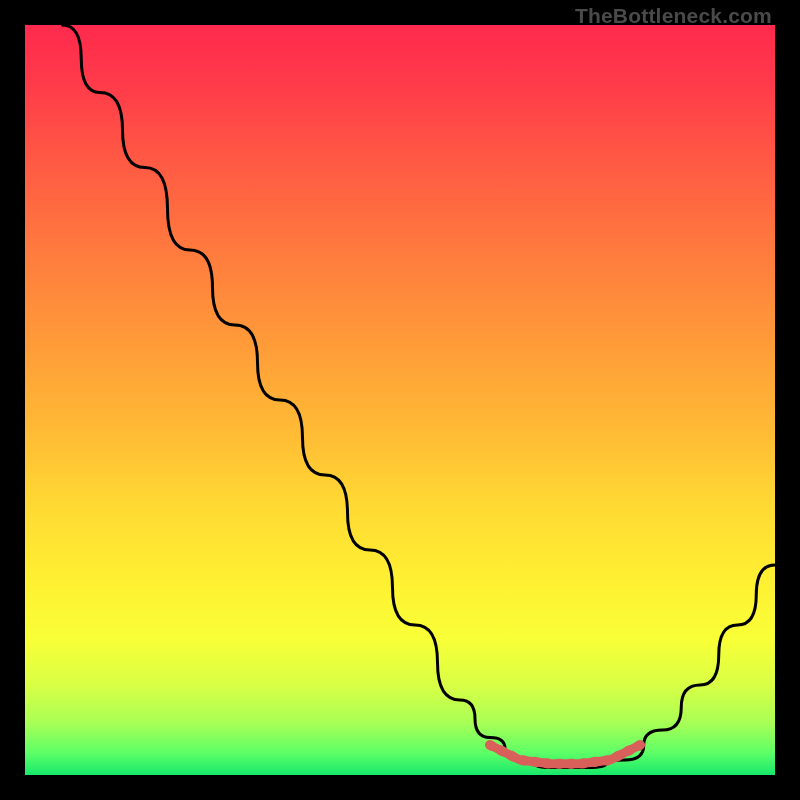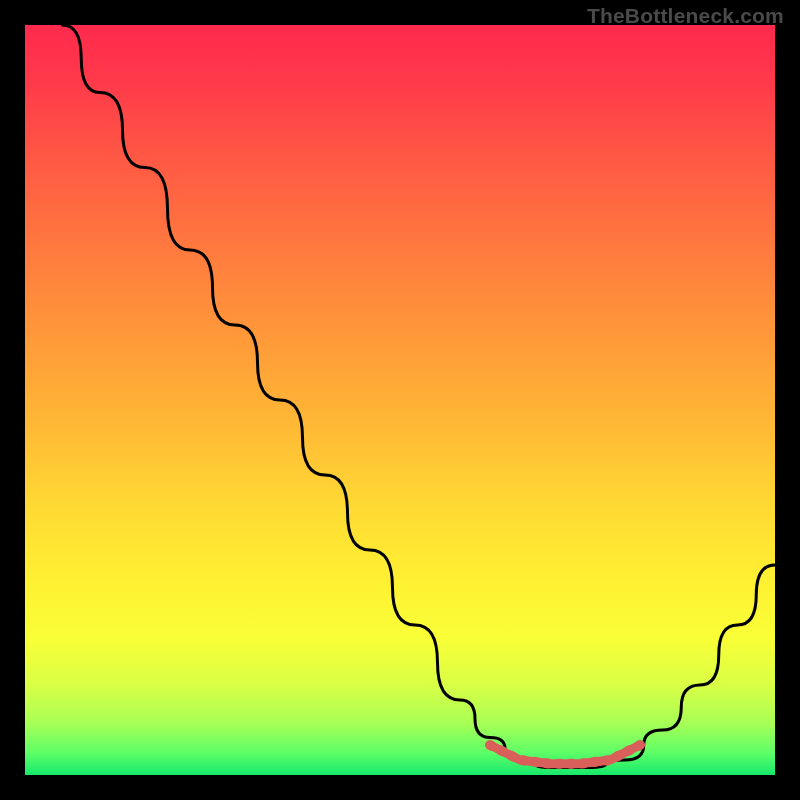--- a/index.html
+++ b/index.html
@@ -13,21 +13,21 @@
   }
   .chart-wrap {
     position: relative;
     width: 800px;
     height: 800px;
     background: #000;
   }
   .watermark {
     position: absolute;
     top: 4px;
-    right: 16px;
+    right: 28px;
     color: #4a4a4a;
     font-size: 21px;
     font-weight: 600;
     letter-spacing: 0.2px;
     z-index: 5;
   }
   .plot-area {
     position: absolute;
     left: 25px;
     top: 25px;

